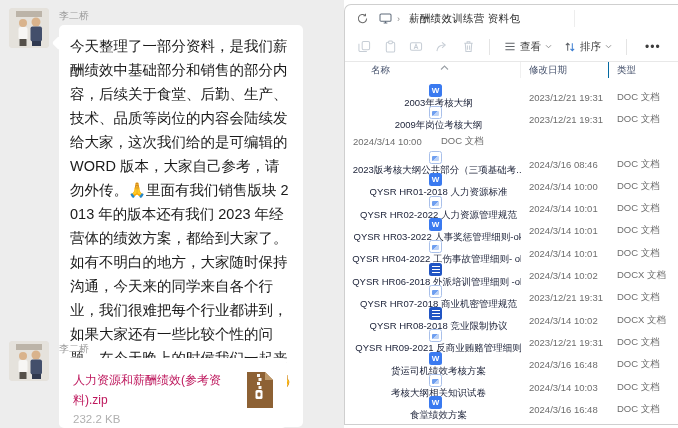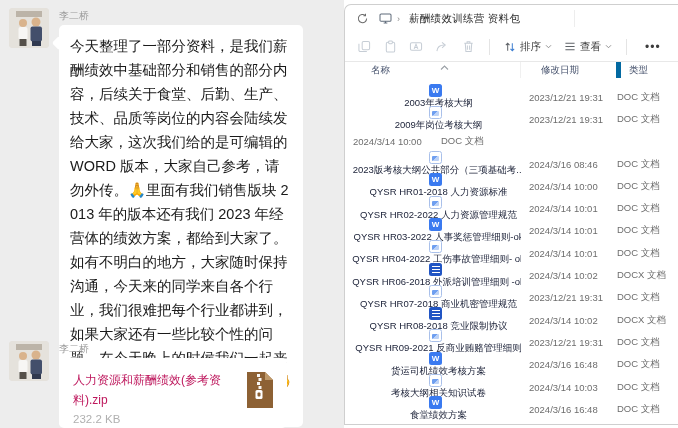--- a/index.html
+++ b/index.html
@@ -47,21 +47,21 @@
     padding-left:6px; }
   .tool-ic { width:26px; height:22px; display:flex; align-items:center; justify-content:center; }
   .tb-sep { width:1px; height:16px; background:#e4e4e4; margin:0 8px; }
   .tb-group { display:flex; align-items:center; gap:4px; padding:0 6px; height:22px; border-radius:4px; }
   .tb-label { font-size:10.5px; color:#3c3c3c; }
   .tb-more { font-size:12px; color:#3c3c3c; letter-spacing:1px; padding:0 10px; }
 
   .cols { position:relative; display:flex; height:24px; 
     font-size:9.5px; color:#44506b; }
   .col-name { width:176px; padding-left:26px; border-right:1px solid #f0f0f0; height:16px; line-height:16px; }
-  .col-date { width:88px; padding-left:8px; border-right:5px solid #0369a1; height:16px; line-height:16px;margin-left:12px; }
+  .col-date { width:88px; padding-left:8px; border-right:1px solid #0369a1; height:16px; line-height:16px; }
   .col-type { flex:1; padding-left:8px; height:16px; line-height:16px; }
   .sort-caret { position:absolute; left:95px; top:0px; }
 
   .rows {}
   .frow { display:flex; align-items:center; height:22.3px; font-size:9.5px; }
   .fcell-name { width:176px; display:flex; align-items:center; padding-left:11px; overflow:hidden; white-space:nowrap;flex-direction:column; }
   .fname { color:#20263c; overflow:hidden; white-space:nowrap; }
   .fcell-date { width:88px; padding-left:8px; color:#6d6d6d; white-space:nowrap; }
   .fcell-type { flex:1; padding-left:8px; color:#6d6d6d; white-space:nowrap; }
 
@@ -191,40 +191,40 @@
       <div class="tool-ic">
         <svg width="13" height="13" viewBox="0 0 14 14" fill="none" stroke="#c6cdd5" stroke-width="1.1">
           <path d="M2.5 3.5 h9 M5.5 3.5 v-1.5 h3 v1.5 M3.5 3.5 l0.7 9 h5.6 l0.7 -9"></path>
           <path d="M5.8 6 v4.5 M8.2 6 v4.5"></path>
         </svg>
       </div>
 
       <div class="tb-sep"></div>
 
       <div class="tb-group">
+        <svg width="12" height="11" viewBox="0 0 13 12" fill="none" stroke="#5f6368" stroke-width="1.2">
+          <path d="M1.5 2.5 h10 M1.5 6 h10 M1.5 9.5 h10"></path>
+        </svg>
+        <span class="tb-label">查看</span>
+        <svg width="7" height="5" viewBox="0 0 8 6" fill="none" stroke="#8a8a8a" stroke-width="1.1">
+            <path d="M1 1.5 l3 3 3 -3"></path>
+          </svg>
+      </div>
+
+      <div class="tb-group">
         <svg width="12" height="12" viewBox="0 0 13 13" fill="none">
           <path d="M4 10.5 V2.5 M2 4.5 l2 -2 2 2" stroke="#5f6368" stroke-width="1.1"></path>
           <path d="M9 2.5 V10.5 M7 8.5 l2 2 2 -2" stroke="#3f7fd1" stroke-width="1.1"></path>
         </svg>
         <span class="tb-label">排序</span>
         <svg width="7" height="5" viewBox="0 0 8 6" fill="none" stroke="#8a8a8a" stroke-width="1.1">
             <path d="M1 1.5 l3 3 3 -3"></path>
           </svg>
       </div>
 
-      <div class="tb-group">
-        <svg width="12" height="11" viewBox="0 0 13 12" fill="none" stroke="#5f6368" stroke-width="1.2">
-          <path d="M1.5 2.5 h10 M1.5 6 h10 M1.5 9.5 h10"></path>
-        </svg>
-        <span class="tb-label">查看</span>
-        <svg width="7" height="5" viewBox="0 0 8 6" fill="none" stroke="#8a8a8a" stroke-width="1.1">
-            <path d="M1 1.5 l3 3 3 -3"></path>
-          </svg>
-      </div>
-
       <div class="tb-sep"></div>
 
       <div class="tb-more">•••</div>
     </div>
 
     <div class="cols">
       <span class="sort-caret">
         <svg width="9" height="6" viewBox="0 0 9 6" fill="none" stroke="#9aa0a6" stroke-width="1.1">
           <path d="M1 4.5 l3.5 -3.5 3.5 3.5"></path>
         </svg>

